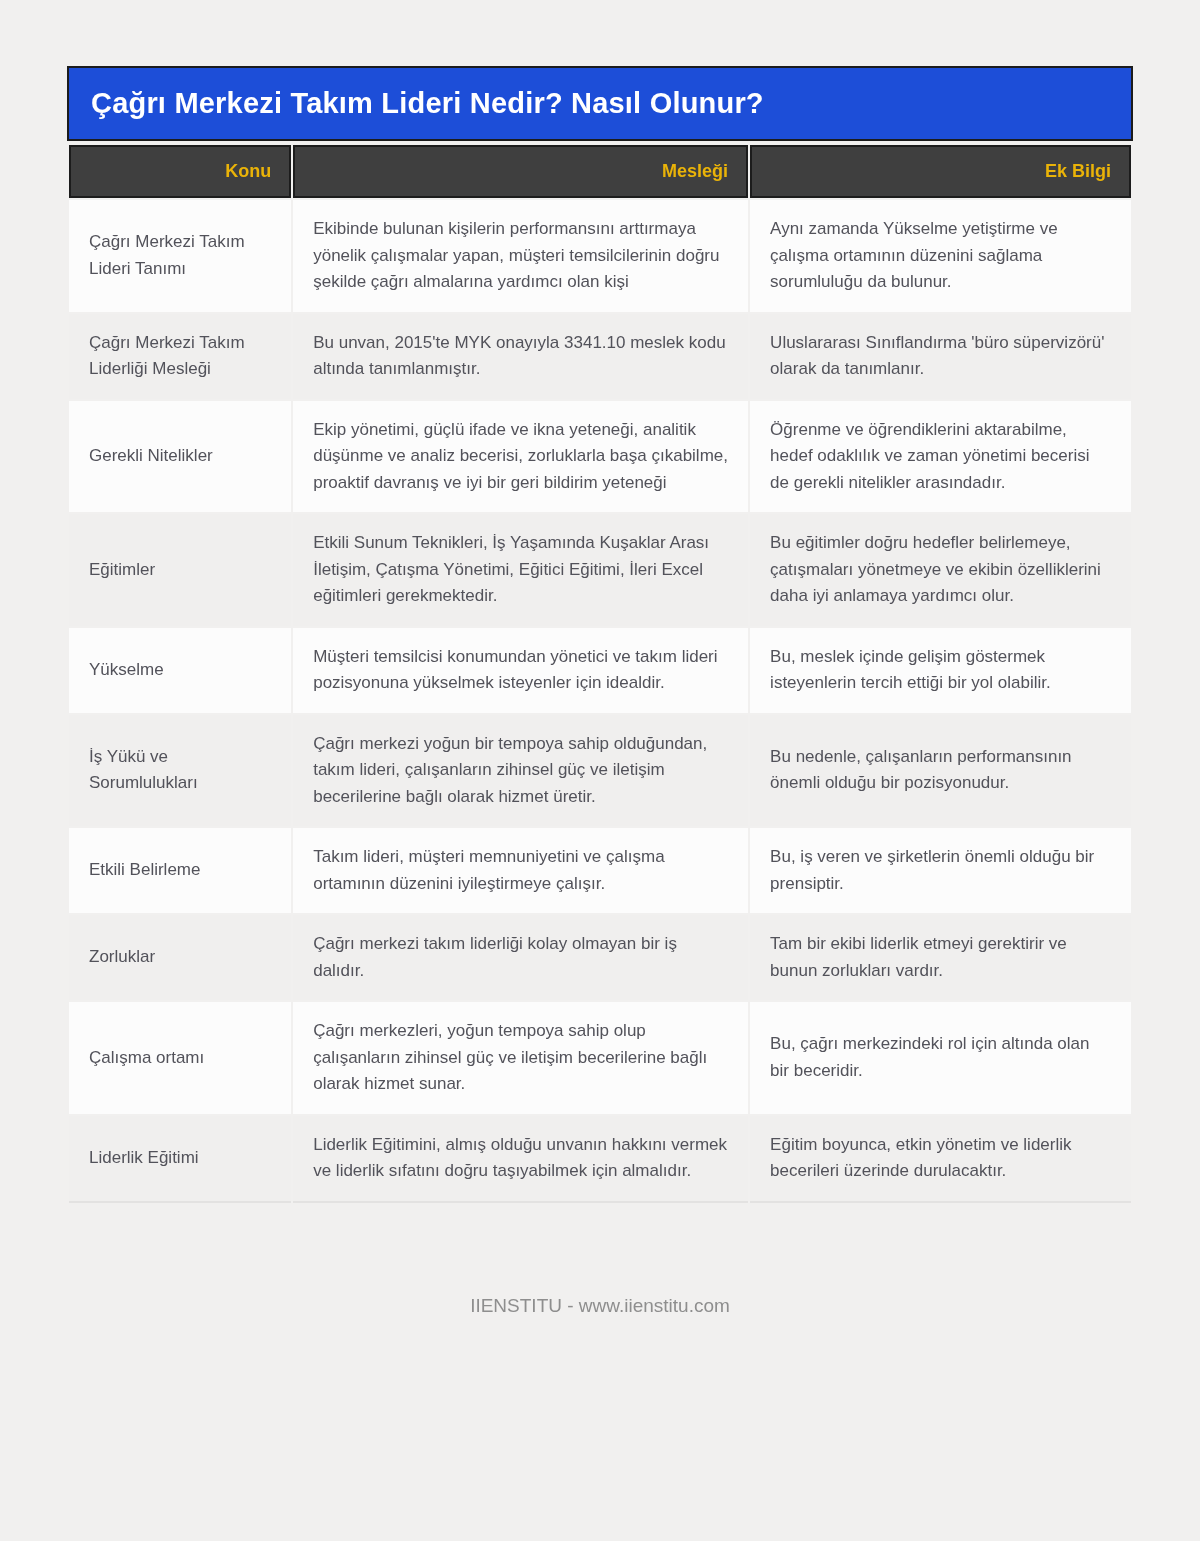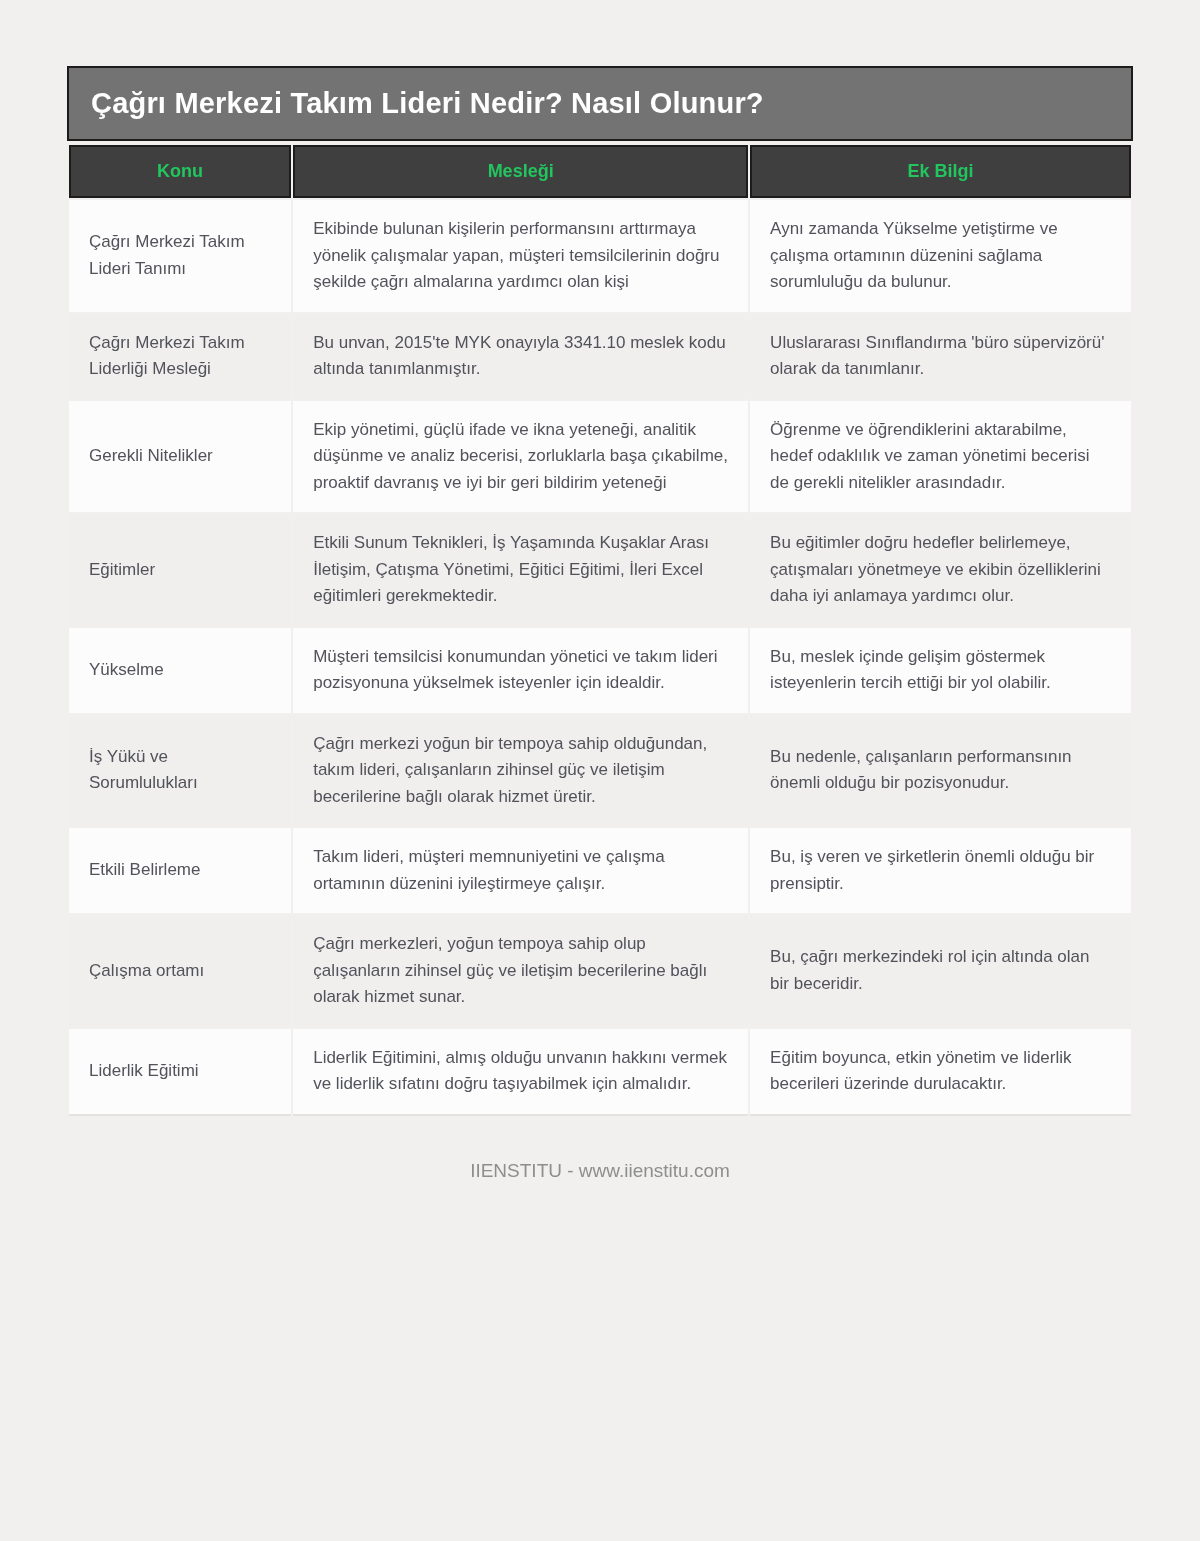--- a/index.html
+++ b/index.html
@@ -12,21 +12,21 @@
   }
 
   .page {
     width: 1066px;
     margin: 0 auto;
     padding-top: 66px;
   }
 
   
   .title-bar {
-    background: #737373;
+    background: #1d4ed8;
     border: 2px solid #1c1c1c;
     color: #ffffff;
     font-size: 29px;
     font-weight: bold;
     padding: 19px 22px;
     margin-bottom: 2px;
     letter-spacing: 0.2px;
   }
 
   
@@ -37,24 +37,24 @@
     table-layout: fixed;
   }
 
   col.c-konu     { width: 21%; }
   col.c-aciklama { width: 43%; }
   col.c-ekbilgi  { width: 36%; }
 
   table.info-table th {
     background: #3f3f3f;
     border: 2px solid #1c1c1c;
-    color: #22c55e;
+    color: #eab308;
     font-size: 18px;
     font-weight: bold;
-    text-align: center;
+    text-align: right;
     padding: 14px 18px;
   }
 
   table.info-table td {
     padding: 16px 20px;
     font-size: 17px;
     line-height: 26.5px;
     color: #52525a;
     vertical-align: middle;
     word-wrap: break-word;
@@ -63,20 +63,21 @@
   table.info-table tbody tr:nth-child(odd) td  { background: #fcfcfc; }
   table.info-table tbody tr:nth-child(even) td { background: #f0efee; }
   table.info-table tbody tr:last-child td { border-bottom: 2px solid #e3e2e1; }
 
   
   .footer {
     text-align: center;
     color: #8e8e8e;
     font-size: 19px;
     padding: 42px 0 60px 0;
+    margin-top: 48px;
   }
 </style>
 </head>
 <body>
 
 <div class="page">
 
   <div class="title-bar">Çağrı Merkezi Takım Lideri Nedir? Nasıl Olunur?</div>
 
   <table class="info-table">
@@ -128,20 +129,25 @@
     <td>Çağrı merkezi yoğun bir tempoya sahip olduğundan, takım lideri, çalışanların zihinsel güç ve iletişim becerilerine bağlı olarak hizmet üretir.</td>
     <td>Bu nedenle, çalışanların performansının önemli olduğu bir pozisyonudur.</td>
   </tr>
 
   <tr>
     <td>Etkili Belirleme</td>
     <td>Takım lideri, müşteri memnuniyetini ve çalışma ortamının düzenini iyileştirmeye çalışır.</td>
     <td>Bu, iş veren ve şirketlerin önemli olduğu bir prensiptir.</td>
   </tr>
 
+  <tr>
+    <td>Zorluklar</td>
+    <td>Çağrı merkezi takım liderliği kolay olmayan bir iş dalıdır.</td>
+    <td>Tam bir ekibi liderlik etmeyi gerektirir ve bunun zorlukları vardır.</td>
+  </tr>
 
   <tr>
     <td>Çalışma ortamı</td>
     <td>Çağrı merkezleri, yoğun tempoya sahip olup çalışanların zihinsel güç ve iletişim becerilerine bağlı olarak hizmet sunar.</td>
     <td>Bu, çağrı merkezindeki rol için altında olan bir beceridir.</td>
   </tr>
 
   <tr>
     <td>Liderlik Eğitimi</td>
     <td>Liderlik Eğitimini, almış olduğu unvanın hakkını vermek ve liderlik sıfatını doğru taşıyabilmek için almalıdır.</td>

